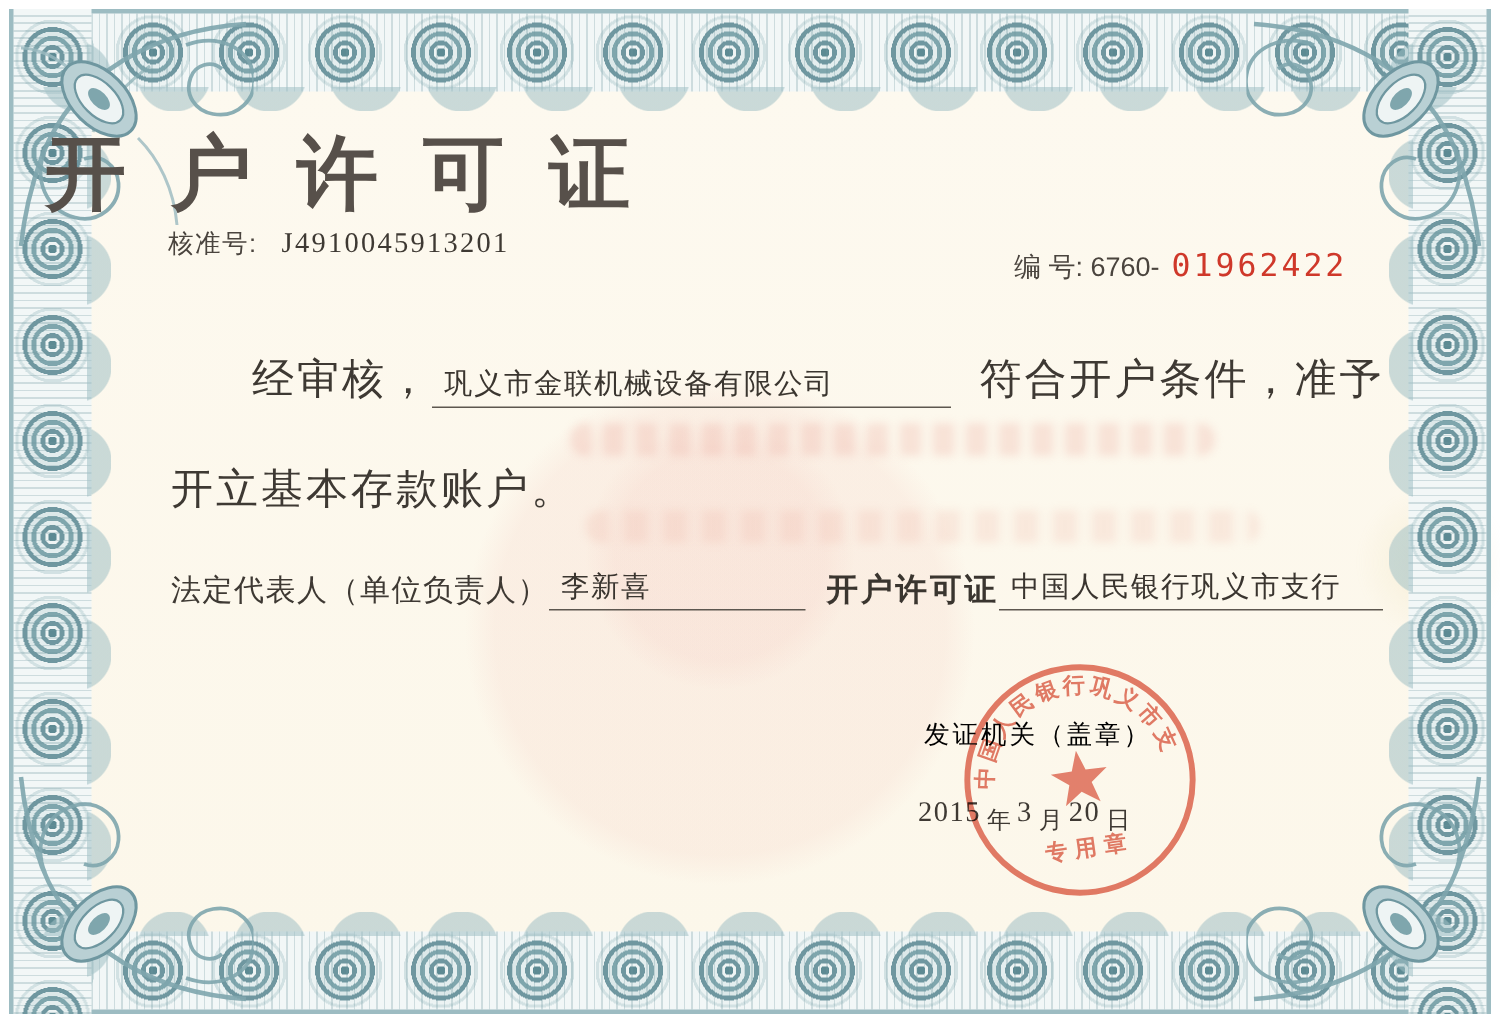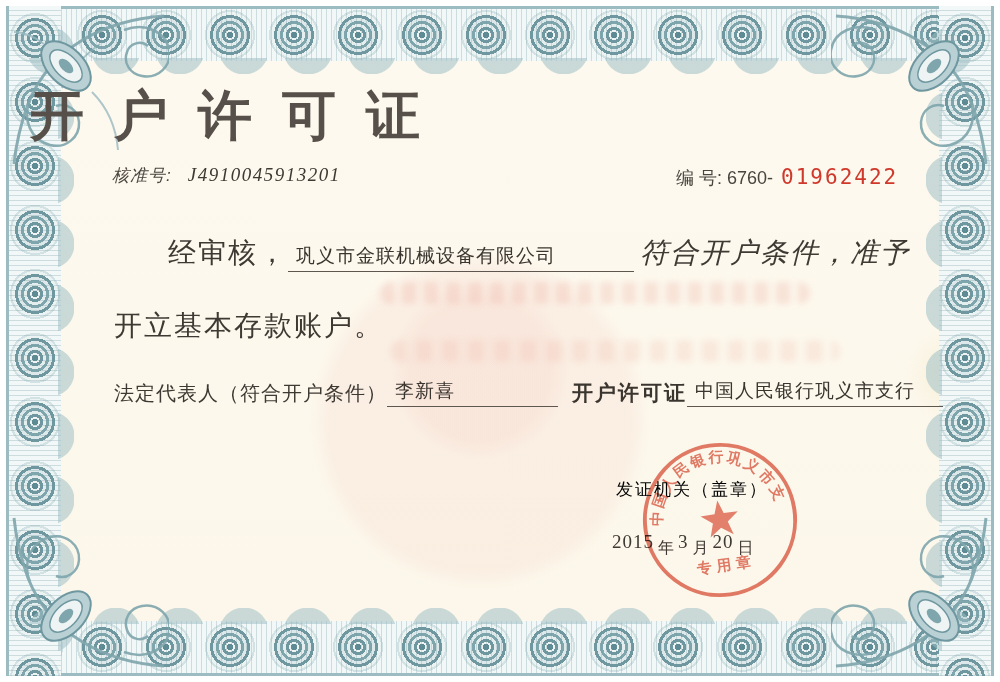--- a/index.html
+++ b/index.html
@@ -66,21 +66,21 @@
   
   .hei{font-family:"Liberation Sans", sans-serif;}
   .song{font-family:"Liberation Serif", serif;}
 
   .title{
     position:absolute;left:0;top:80px;width:100%;
     font-size:54px;font-weight:bold;color:#57504a;
     letter-spacing:30px;text-indent:30px;
     font-family:"Liberation Serif", serif;
   }
-  .approval{position:absolute;left:112px;top:164px;font-size:17px;color:#4a443e;font-style:italic;}
+  .approval{position:absolute;left:112px;top:151px;font-size:17px;color:#4a443e;}
   .approval .label{letter-spacing:1px;}
   .approval .value{font-size:19px;letter-spacing:1.5px;margin-left:16px;color:#3e3933;}
 
   .serial{position:absolute;left:676px;top:165px;font-size:18px;color:#4a443e;}
   .serial .red{color:#cf382a;font-family:"DejaVu Sans Mono", monospace;font-size:21px;letter-spacing:2px;margin-left:8px;}
 
   .line1{position:absolute;left:168px;top:234px;width:760px;white-space:nowrap;}
   .big{font-size:28px;color:#3e3933;letter-spacing:2px;}
   .fill{display:inline-block;border-bottom:1.5px solid #5d574f;vertical-align:bottom;
         font-size:19px;color:#3a352f;letter-spacing:1px;text-align:left;padding:0 8px 2px 8px;}
@@ -182,29 +182,29 @@
   <div class="approval hei">
     <span class="label">核准号:</span><span class="value song">J4910045913201</span>
   </div>
 
   <div class="serial hei">
     <span>编 号:</span>
     <span>6760-</span><span class="red">01962422</span>
   </div>
 
   <div class="line1">
-    <span class="big hei">经审核，</span><span class="fill song" style="min-width:330px;">巩义市金联机械设备有限公司</span><span class="big hei" style="margin-left:6px;font-style:italic;">符合开户条件，准予</span>
+    <span class="big hei">经审核，</span><span class="fill song" style="min-width:330px;">巩义市金联机械设备有限公司</span><span class="big hei" style="margin-left:19px;">符合开户条件，准予</span>
   </div>
 
   <div class="line2">
     <span class="big hei">开立基本存款账户。</span>
   </div>
 
   <div class="line3">
-    <span class="label20 hei">法定代表人（符合开户条件）</span><span class="fill song" style="min-width:155px;">李新喜</span><span class="labelbold hei" style="margin-left:14px;">开户许可证</span><span class="fill song" style="min-width:240px;">中国人民银行巩义市支行</span>
+    <span class="label20 hei">法定代表人（单位负责人）</span><span class="fill song" style="min-width:155px;">李新喜</span><span class="labelbold hei" style="margin-left:14px;">开户许可证</span><span class="fill song" style="min-width:240px;">中国人民银行巩义市支行</span>
   </div>
 
 
   <div class="issuer hei">发证机关（盖章）</div>
   <div class="dateline hei">
     <span class="num">2015</span><span class="cjk">年</span><span class="num">3</span><span class="cjk">月</span><span class="num">20</span><span class="cjk">日</span>
   </div>
 
   <svg class="seal" viewBox="0 0 170 170">
     <defs>

